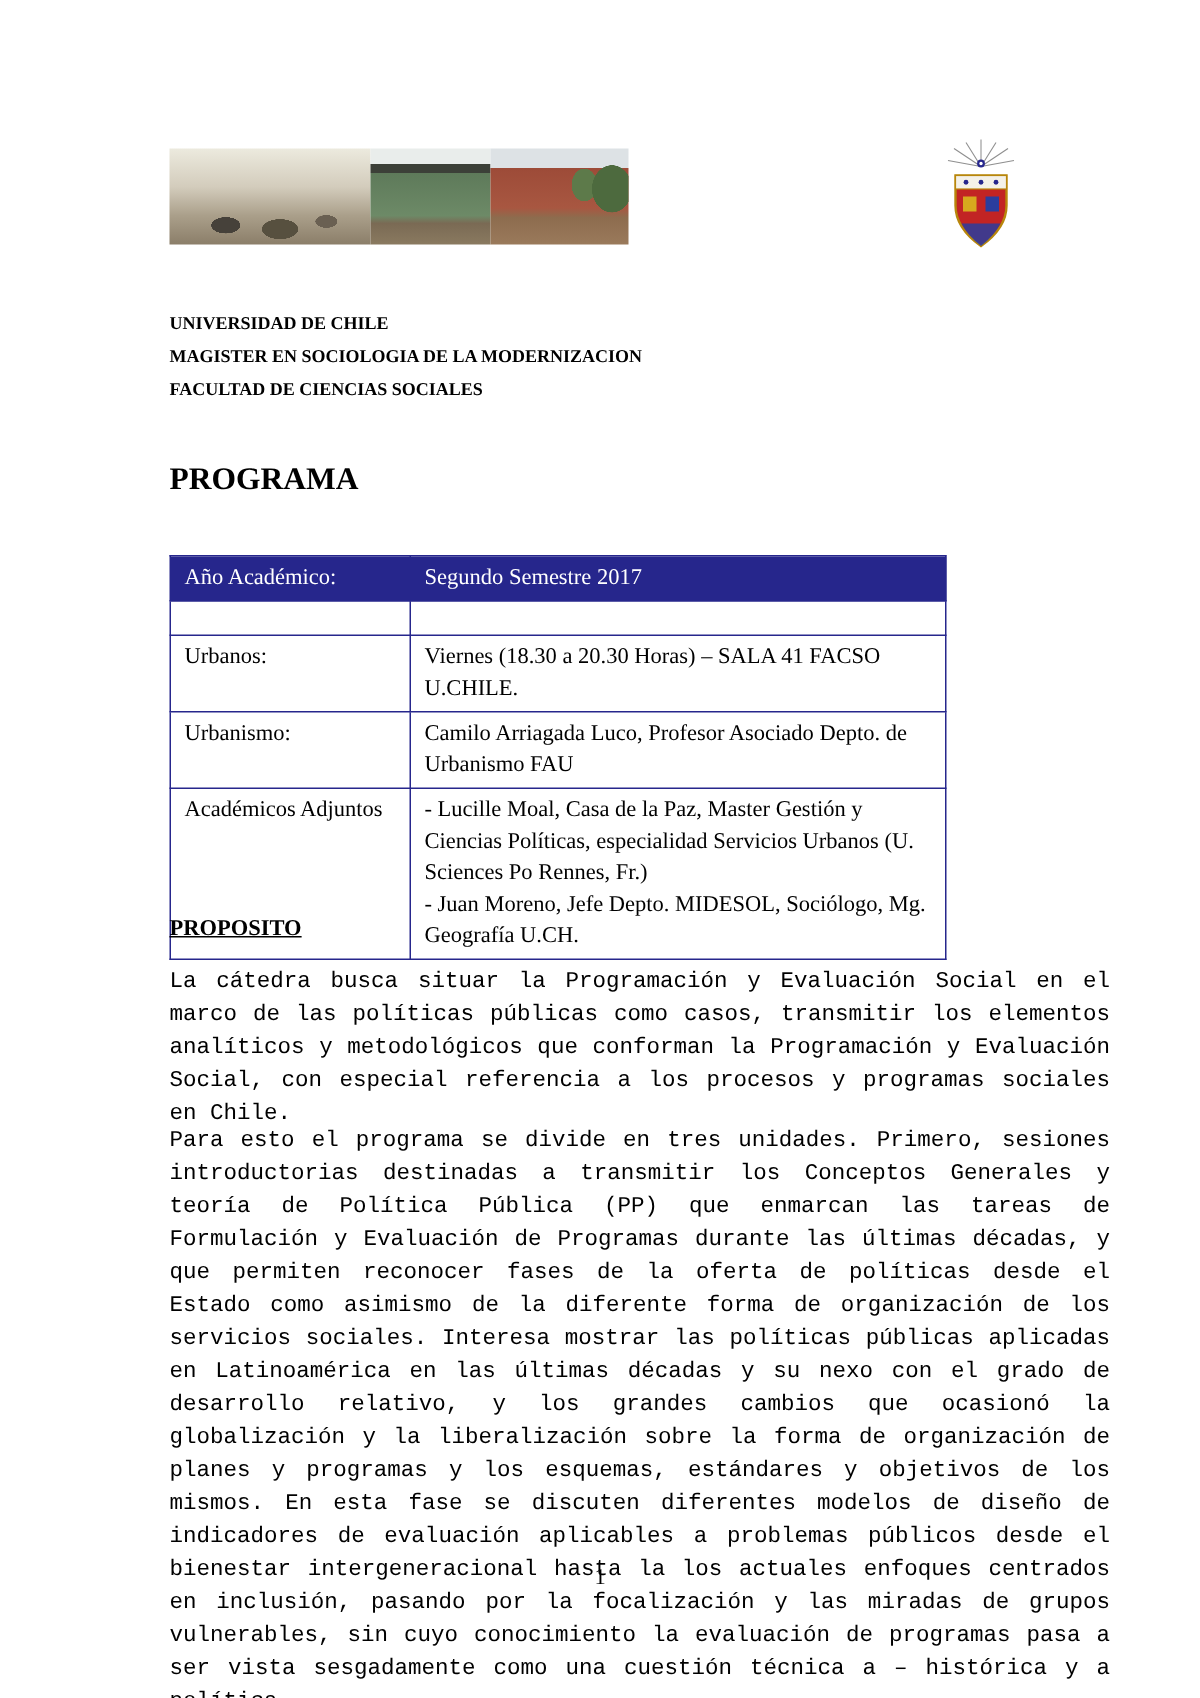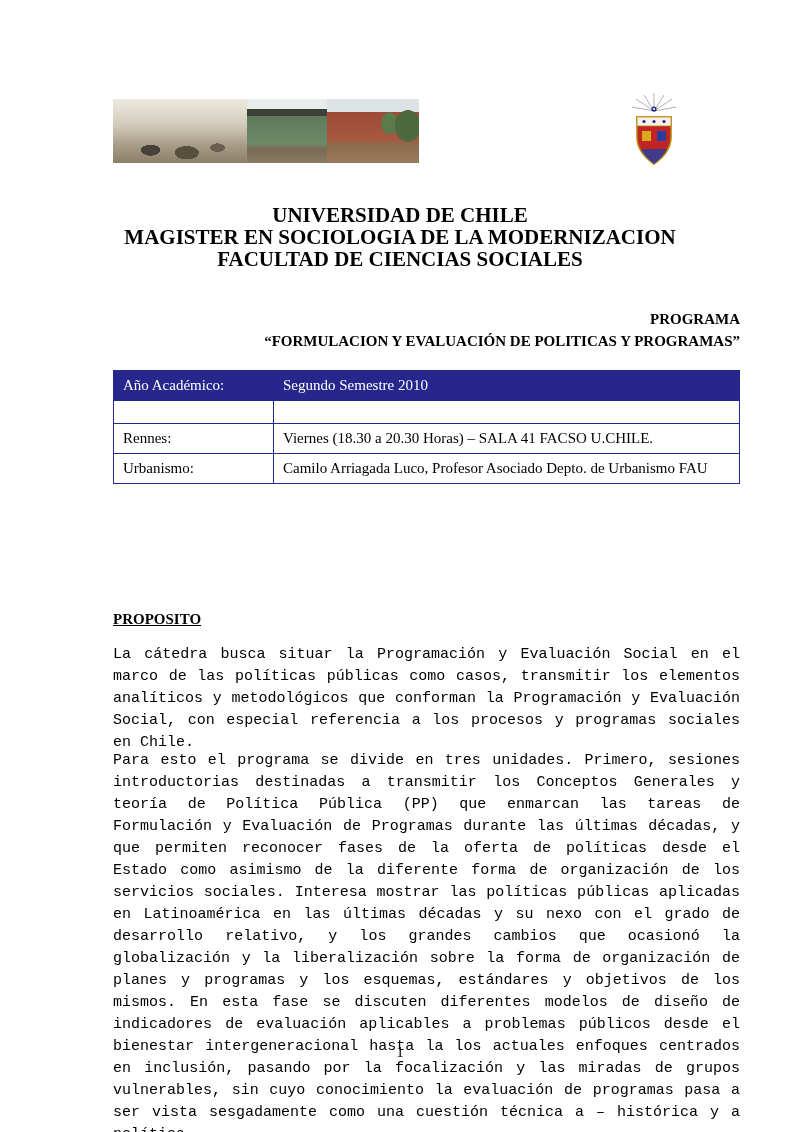--- a/index.html
+++ b/index.html
@@ -43,35 +43,35 @@
       radial-gradient(ellipse 14px 18px at 68% 38%, #5d7a4a 0 60%, rgba(0,0,0,0) 61%),
       linear-gradient(180deg, #dde2e5 0%, #dde2e5 20%, #9d4b38 20%, #a85741 62%, #8d6c4e 72%, #9a7a5b 100%);
   }
 
   
   .seal { position: absolute; left: 629px; top: 91px; width: 50px; height: 76px; }
 
   
   .letterhead {
     position: absolute; left: 113px; top: 204px; width: 574px;
-    text-align: center; font-weight: bold;
-    font-size: 21px; line-height: 22px;
+    text-align: left; font-weight: bold;
+    font-size: 12px; line-height: 22px;
   }
 
   
   .prog-title {
     position: absolute; left: 113px; top: 308px; width: 627px;
-    text-align: right; font-weight: bold;
-    font-size: 15px; line-height: 22px;
+    text-align: left; font-weight: bold;
+    font-size: 21px; line-height: 22px;
   }
 
   
   :root { --navy: #26268C; }
   .info-table {
-    position: absolute; left: 113px; top: 370px; width: 627px;
+    position: absolute; left: 113px; top: 370px; width: 518px;
     border-collapse: collapse;
     font-size: 15px; line-height: 21px;
   }
   .info-table td {
     border: 1px solid var(--navy, #26268C);
     padding: 4px 9px;
     vertical-align: top;
   }
   .col-label { width: 160px; }
   .row-navy td {
@@ -140,44 +140,48 @@
   </div>
 
   <div class="letterhead">
     <div>UNIVERSIDAD DE CHILE</div>
     <div>MAGISTER EN SOCIOLOGIA DE LA MODERNIZACION</div>
     <div>FACULTAD DE CIENCIAS SOCIALES</div>
   </div>
 
   <div class="prog-title">
     <div>PROGRAMA</div>
-    <div>“FORMULACION Y EVALUACIÓN DE POLITICAS Y  PROGRAMAS”</div>
   </div>
 
   <table class="info-table">
     <colgroup>
         <col class="col-label">
         <col>
       </colgroup>
     <tbody>
       <tr class="row-navy">
         <td>Año Académico:</td>
-        <td>Segundo Semestre 2010</td>
+        <td>Segundo Semestre 2017</td>
       </tr>
       <tr class="row-spacer">
         <td></td>
         <td></td>
       </tr>
       <tr>
-        <td>Rennes:</td>
+        <td>Urbanos:</td>
         <td>Viernes (18.30 a 20.30 Horas) – SALA 41 FACSO U.CHILE.</td>
       </tr>
       <tr>
         <td>Urbanismo:</td>
         <td>Camilo Arriagada Luco, Profesor Asociado Depto. de Urbanismo FAU</td>
+      </tr>
+      <tr>
+        <td>Académicos Adjuntos</td>
+        <td class="cell-multiline">- Lucille Moal,  Casa de la Paz, Master Gestión y Ciencias Políticas, especialidad Servicios Urbanos (U. Sciences Po Rennes, Fr.)
+- Juan Moreno, Jefe Depto. MIDESOL, Sociólogo, Mg. Geografía U.CH.</td>
       </tr>
     </tbody>
   </table>
 
   <div class="section-heading">PROPOSITO</div>
   <p class="para para-1">La cátedra busca  situar la Programación y Evaluación Social en el marco de las políticas públicas como casos, transmitir  los elementos analíticos y metodológicos que conforman la Programación y Evaluación Social, con especial referencia a los procesos y  programas sociales en Chile.</p>
   <p class="para para-2">Para esto el programa se divide en tres unidades. Primero, sesiones introductorias destinadas a transmitir  los Conceptos Generales y teoría de Política Pública (PP) que enmarcan  las tareas de Formulación y Evaluación de Programas durante las últimas décadas, y que permiten reconocer fases de la oferta de políticas   desde el Estado como asimismo de la diferente forma de organización de los servicios sociales. Interesa mostrar las políticas públicas aplicadas en Latinoamérica en las últimas décadas y su nexo con el grado de desarrollo relativo, y  los grandes cambios que ocasionó la globalización y la liberalización sobre la   forma de organización de planes y programas y los esquemas, estándares  y objetivos de los mismos. En esta fase se discuten diferentes modelos de diseño de indicadores de evaluación aplicables a problemas públicos desde el bienestar intergeneracional hasta la los actuales enfoques centrados en inclusión, pasando por la focalización y las miradas de grupos vulnerables, sin cuyo conocimiento la evaluación de programas pasa a ser vista sesgadamente como una cuestión técnica a – histórica y a política.</p>
 
   <div class="page-number">1</div>
 

